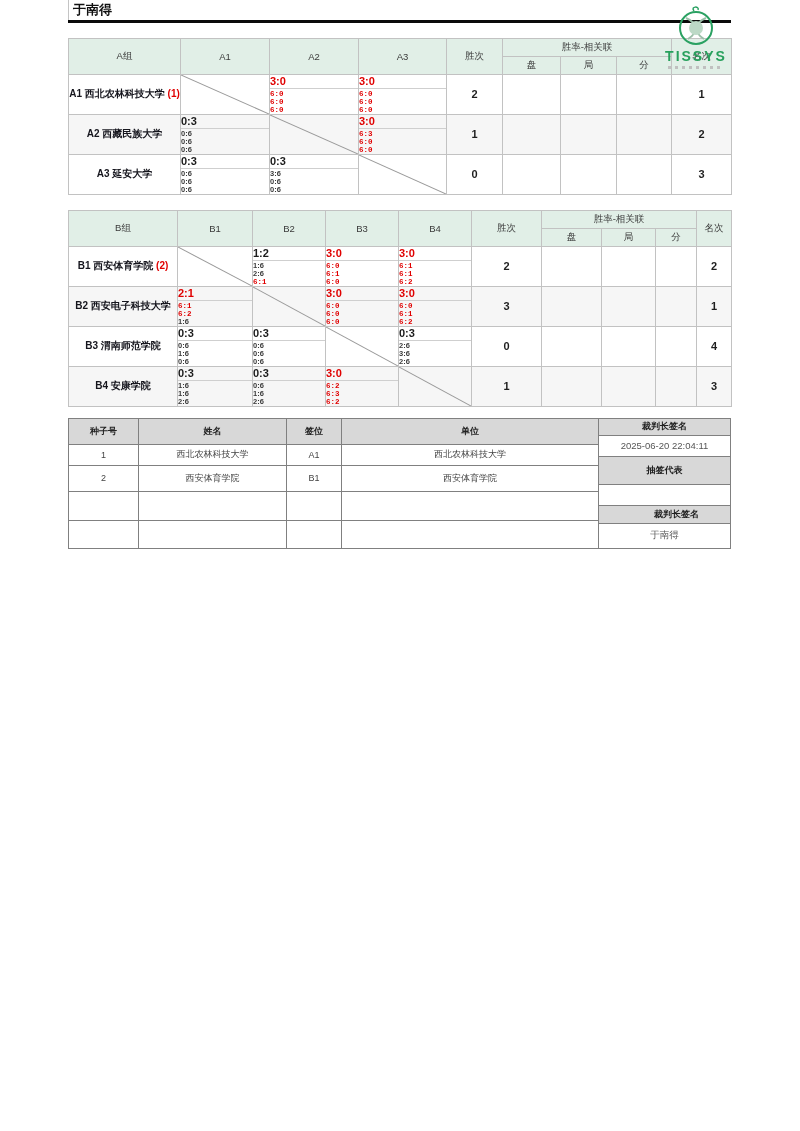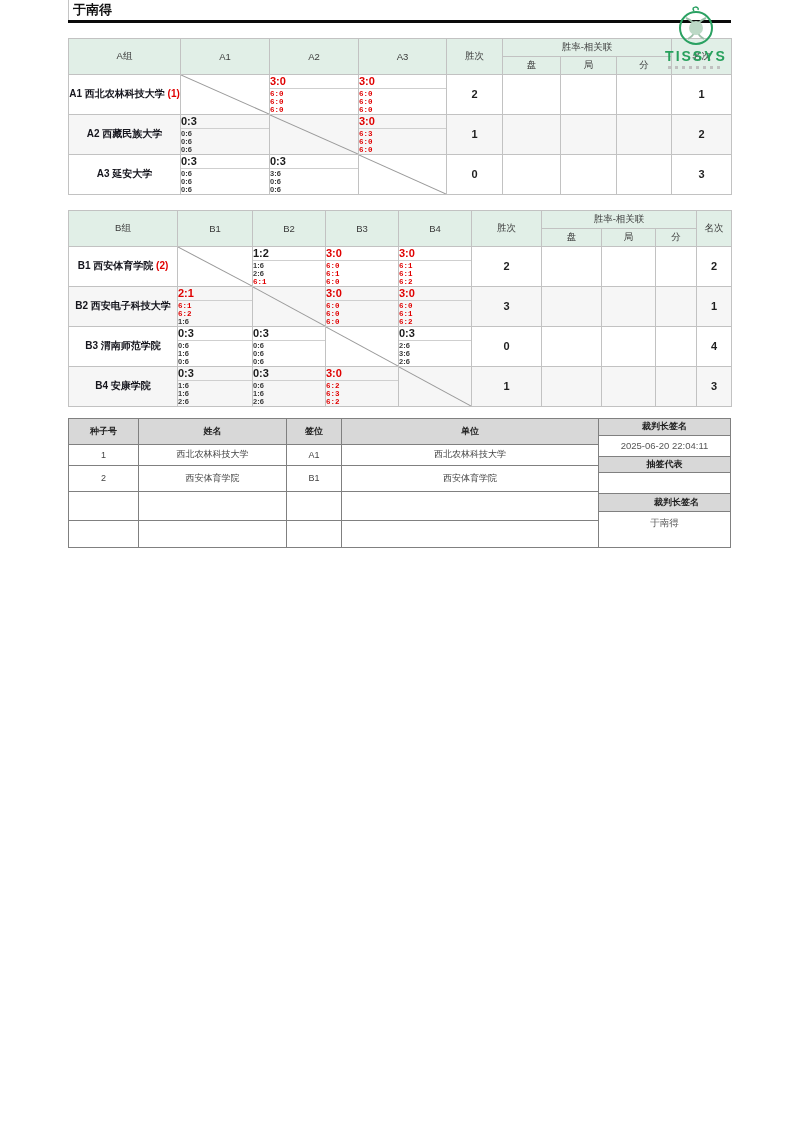--- a/index.html
+++ b/index.html
@@ -427,21 +427,21 @@
               <td></td>
               <td></td>
               <td></td>
               <td></td>
             </tr>
           </tbody>
         </table>
         <div class="seeds-right">
           <div class="rlabel" style="height: 17px;">裁判长签名</div>
           <div class="rvalue" style="height: 21px;">2025-06-20 22:04:11</div>
-          <div class="rlabel" style="height: 16px;">抽签代表</div>
+          <div class="rlabel" style="height: 28px;">抽签代表</div>
           <div class="rvalue" style="height: 21px;"></div>
           <div class="rlabel" style="height: 18px; padding-left: 24px;">裁判长签名</div>
           <div class="rvalue" style="height: 24px;">于南得</div>
         </div>
       </section>
 
   </div>
 </div>
 
 </body></html>

